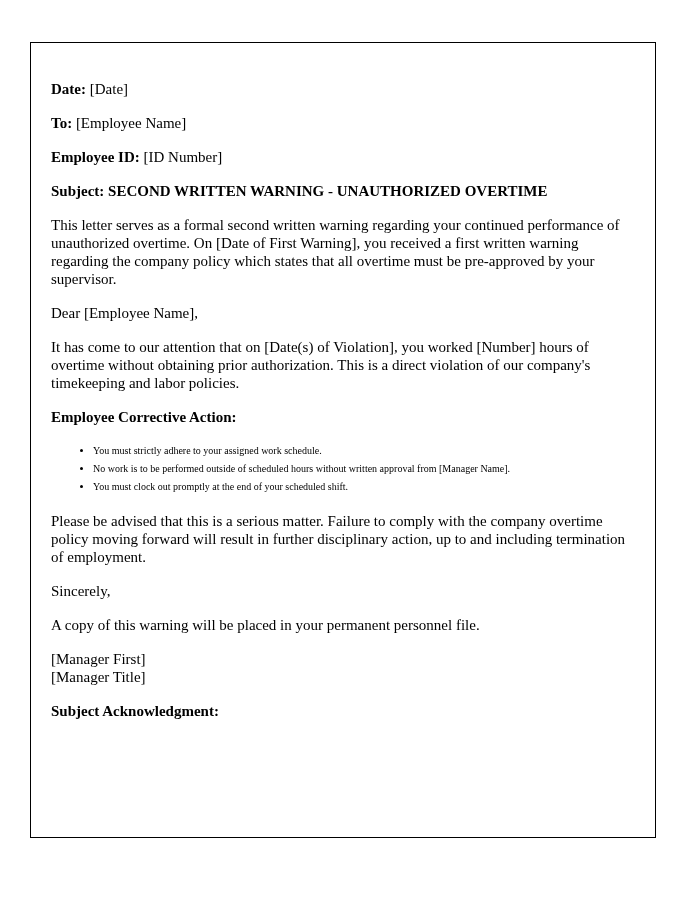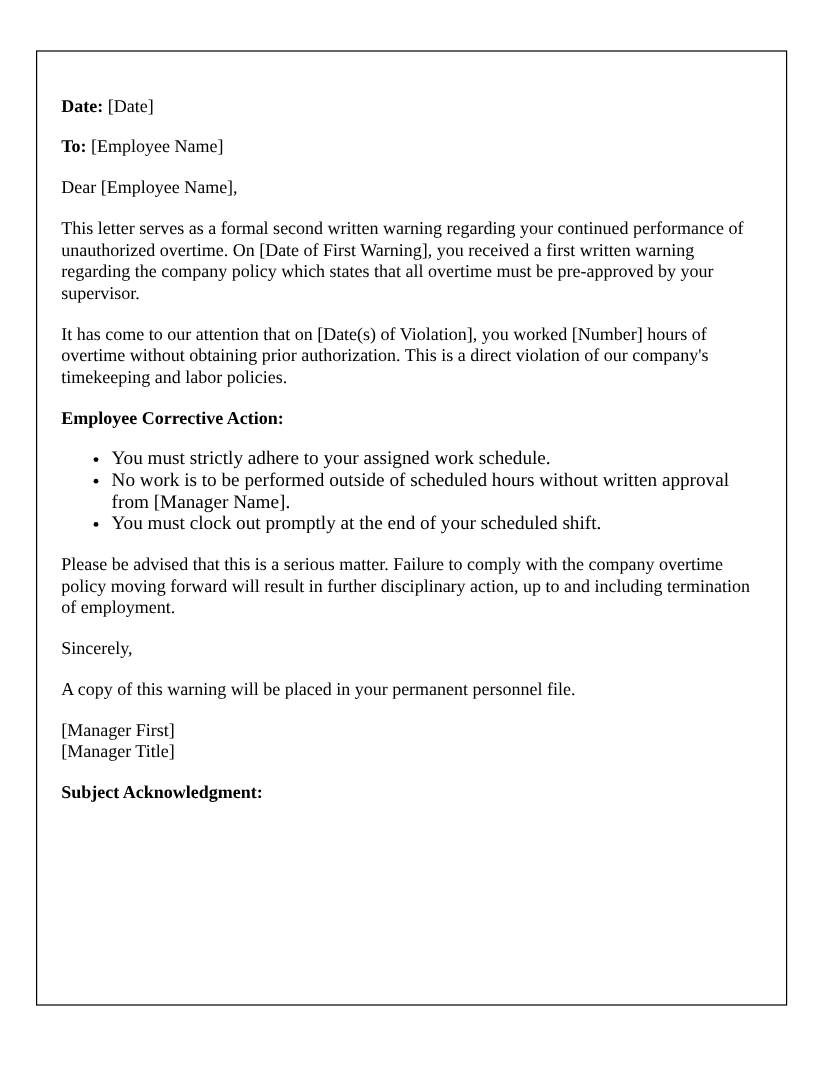--- a/index.html
+++ b/index.html
@@ -37,21 +37,21 @@
   .subject-line { font-weight: bold; }
   .section-heading {
     font-weight: bold;
     margin: 0 0 16px 0;
     font-size: 15px;
     line-height: 18px;
   }
   ul.corrective-list {
     margin: 0 0 16px 0;
     padding: 0 0 0 42px;
-    font-size: 16px;
+    font-size: 10px;
     line-height: 18px;
   }
   ul.corrective-list li {
     margin: 0;
   }
   .signature-block p {
     margin: 0;
   }
   .signature-block {
     margin: 0 0 16px 0;
@@ -68,25 +68,29 @@
 
 <div class="page">
   <div class="letter">
 
     <p>
       <span class="field-label">Date:</span><span> [Date]</span>
     </p>
     <p>
       <span class="field-label">To:</span><span> [Employee Name]</span>
     </p>
+    <p>
+      <span class="field-label">Employee ID:</span><span> [ID Number]</span>
+    </p>
 
+    <p class="subject-line">Subject: SECOND WRITTEN WARNING - UNAUTHORIZED OVERTIME</p>
+
+    <p>This letter serves as a formal second written warning regarding your continued performance of unauthorized overtime. On [Date of First Warning], you received a first written warning regarding the company policy which states that all overtime must be pre-approved by your supervisor.</p>
 
     <p>Dear [Employee Name],</p>
-
-    <p>This letter serves as a formal second written warning regarding your continued performance of unauthorized overtime. On [Date of First Warning], you received a first written warning regarding the company policy which states that all overtime must be pre-approved by your supervisor.</p>
     <p>It has come to our attention that on [Date(s) of Violation], you worked [Number] hours of overtime without obtaining prior authorization. This is a direct violation of our company's timekeeping and labor policies.</p>
 
     <p class="section-heading">Employee Corrective Action:</p>
 
     <ul class="corrective-list">
       <li>You must strictly adhere to your assigned work schedule.</li>
       <li>No work is to be performed outside of scheduled hours without written approval from [Manager Name].</li>
       <li>You must clock out promptly at the end of your scheduled shift.</li>
     </ul>
 

